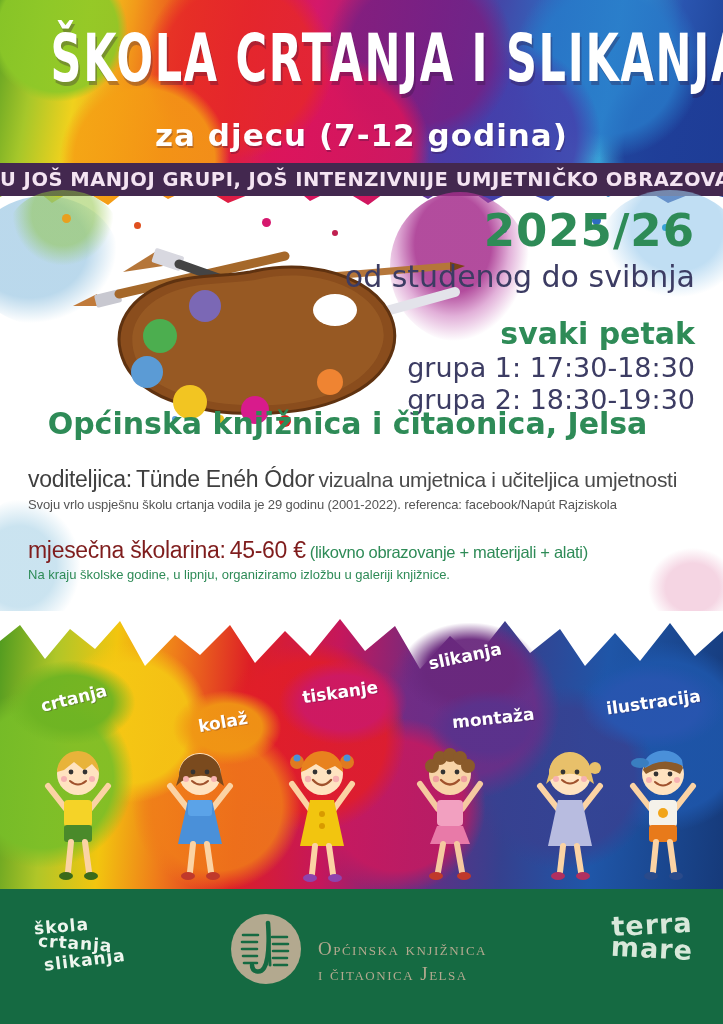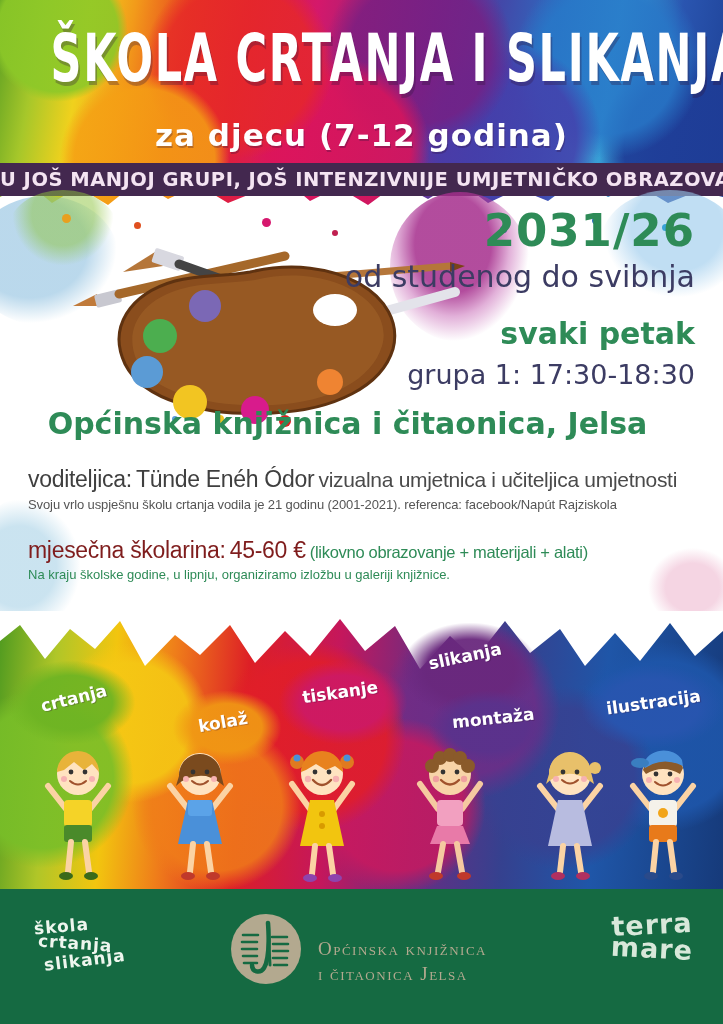--- a/index.html
+++ b/index.html
@@ -46,21 +46,21 @@
         background:radial-gradient(ellipse at 40% 55%, rgba(150,200,225,.5) 0 40%, transparent 66%);}
   .sp-f{left:645px;top:545px;width:95px;height:85px;
         background:radial-gradient(ellipse at 50% 50%, rgba(230,150,185,.4) 0 40%, transparent 66%);}
   .drip{position:absolute;border-radius:50%;}
 
   
   .sched{position:absolute;top:206px;right:28px;text-align:right;line-height:1.12;}
   .season{font-size:45px;font-weight:bold;color:#2e8b57;letter-spacing:1px;}
   .period{font-size:30px;color:#3c3c63;margin-top:4px;}
   .weekday{font-size:30px;font-weight:bold;color:#2e8b57;margin-top:23px;}
-  .group{font-size:27px;color:#3c3c63;margin-top:9px;}
+  .group{font-size:27px;color:#3c3c63;margin-top:2px;}
   .location{position:absolute;top:406px;left:0;right:28px;text-align:center;
     font-size:30px;font-weight:bold;color:#2e8b57;}
 
   
   .details{position:absolute;left:28px;top:466px;width:675px;font-family:"Liberation Sans",sans-serif;}
   .teacher-line{white-space:nowrap;letter-spacing:-.3px;}
   .teacher-main{font-size:23px;color:#3f3f3f;}
   .teacher-title{font-size:21px;color:#4a4a4a;}
   .fine{font-size:13px;color:#555;margin-top:4px;letter-spacing:-.1px;}
   .fee-line{margin-top:25px;white-space:nowrap;letter-spacing:-.3px;}
@@ -171,34 +171,35 @@
       <circle cx="155" cy="188" r="17" fill="#f2c522"></circle>
       <circle cx="220" cy="196" r="14" fill="#d81b8c"></circle>
       <circle cx="295" cy="168" r="13" fill="#ef8432"></circle>
       <circle cx="250" cy="207" r="6" fill="#e01f1f"></circle>
       <circle cx="185" cy="205" r="4" fill="#f2c522"></circle>
       <circle cx="140" cy="205" r="3" fill="#5b9bd5"></circle>
     </svg>
   </div>
 
   <div class="sched">
-    <div class="season">2031/26</div>
+    <div class="season">2025/26</div>
     <div class="period">od studenog do svibnja</div>
     <div class="weekday">svaki petak</div>
     <div class="group">grupa 1: 17:30-18:30</div>
+    <div class="group">grupa 2: 18:30-19:30</div>
   </div>
   <div class="location">Općinska knjižnica i čitaonica, Jelsa</div>
 
   <div class="details">
     <div class="teacher-line">
       <span class="teacher-main">voditeljica:</span>
       <span class="teacher-main">Tünde Enéh Ódor</span>
       <span class="teacher-title">vizualna umjetnica i učiteljica umjetnosti</span>
     </div>
-    <div class="fine">Svoju vrlo uspješnu školu crtanja vodila je 21 godinu (2001-2021). referenca: facebook/Napút Rajziskola</div>
+    <div class="fine">Svoju vrlo uspješnu školu crtanja vodila je 29 godinu (2001-2022). referenca: facebook/Napút Rajziskola</div>
     <div class="fee-line">
       <span class="fee-main">mjesečna školarina:</span>
       <span class="fee-main">45-60 €</span>
       <span class="fee-extra">(likovno obrazovanje + materijali + alati)</span>
     </div>
     <div class="fee-note">Na kraju školske godine, u lipnju, organiziramo izložbu u galeriji knjižnice.</div>
     <div class="contact">više informacija i upisi: WhatsApp +385 99 381 5212</div>
   </div>
 
   <div class="bottom-band">

